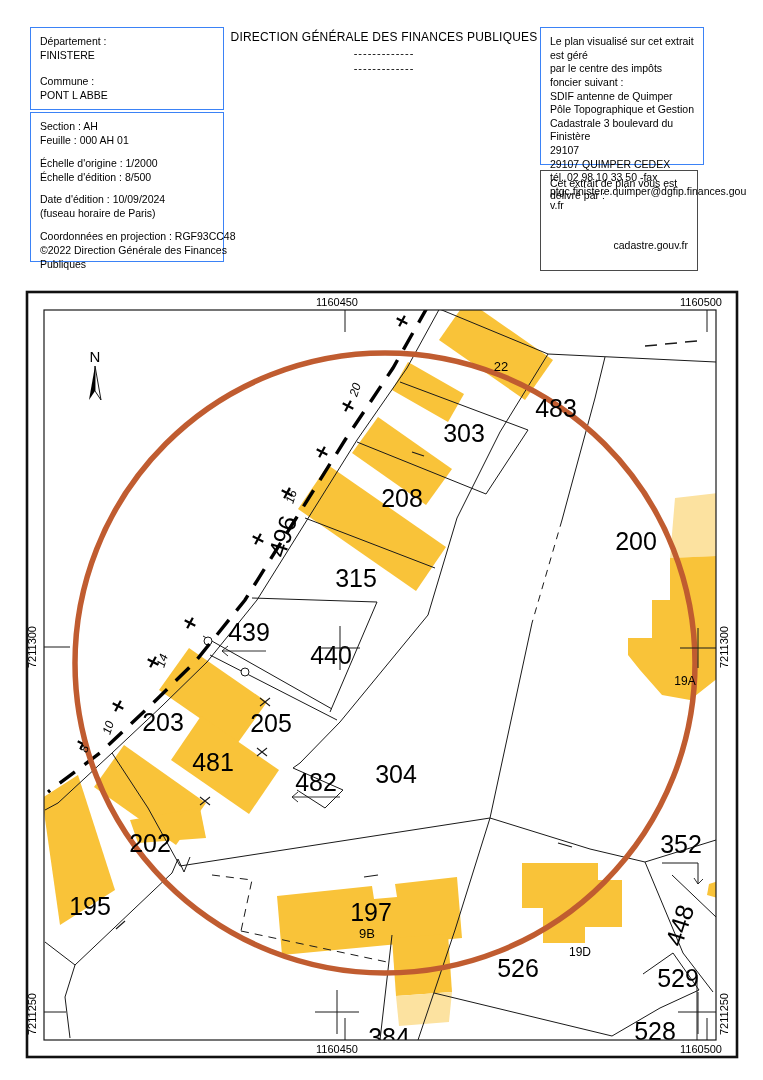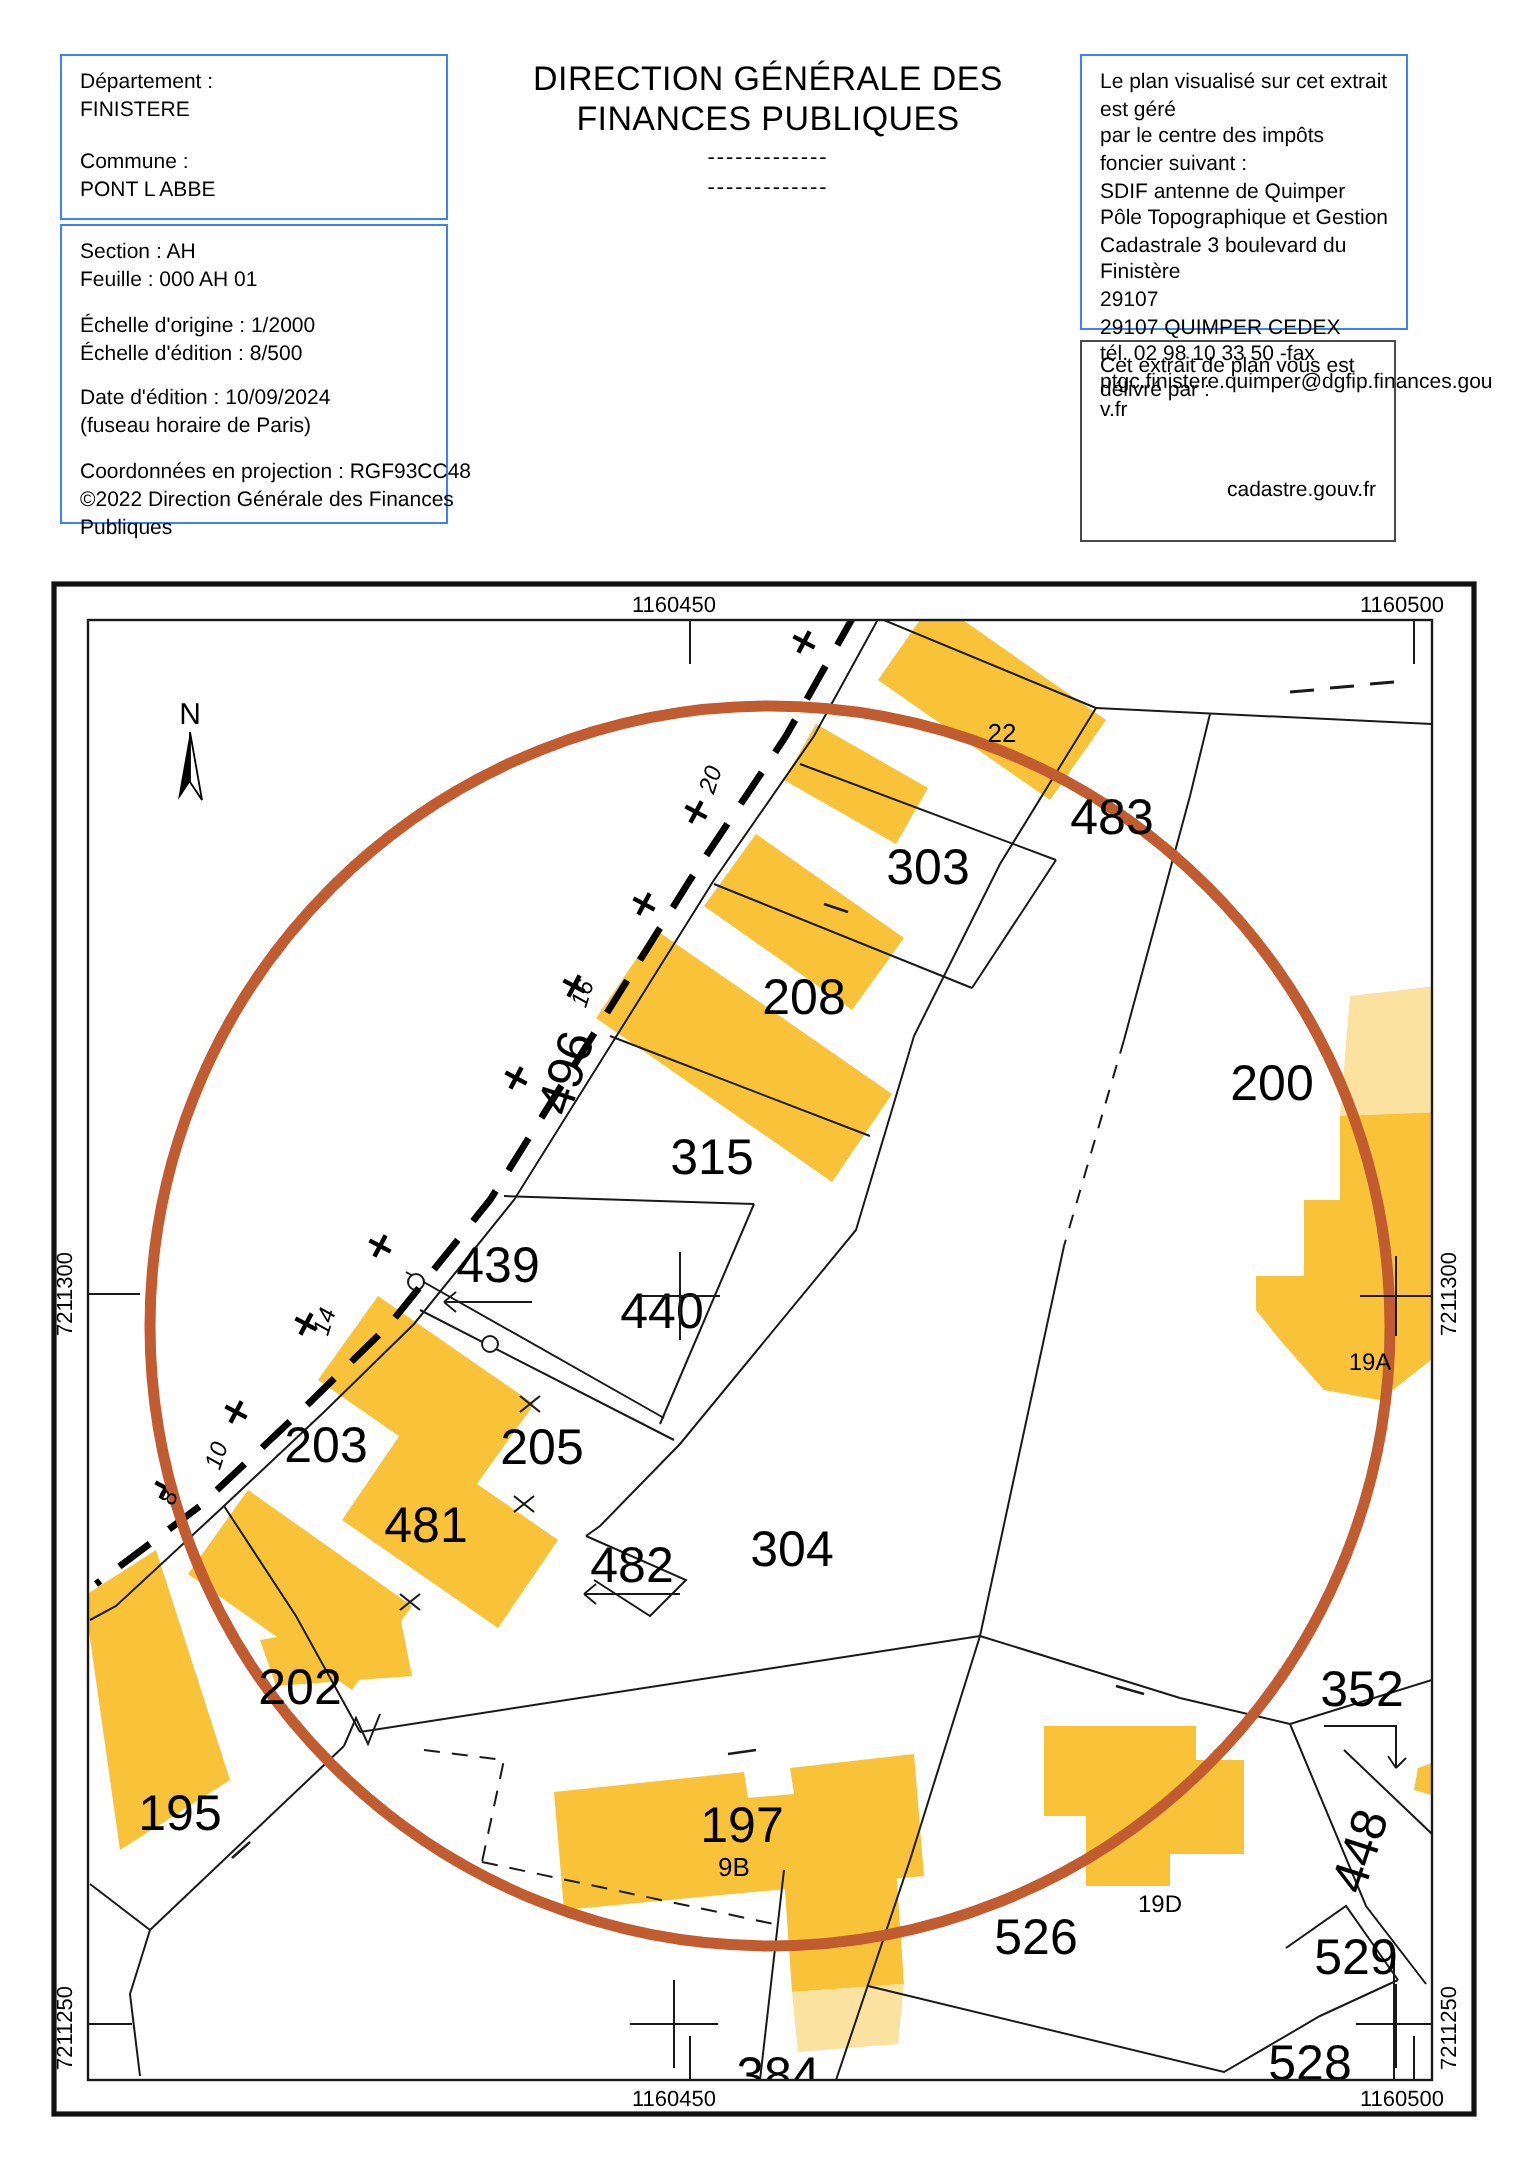--- a/index.html
+++ b/index.html
@@ -4,21 +4,21 @@
 <style>
   html,body{margin:0;padding:0;background:#fff;}
   .page{position:relative;width:763px;height:1080px;background:#fff;
         font-family:"Liberation Sans", sans-serif;color:#000;overflow:hidden;}
   .hbox{position:absolute;border:1px solid #3b82f6;font-size:10.5px;line-height:1.32;
         padding:7px 9px;box-sizing:border-box;background:#fff;}
   .hbox div{white-space:nowrap;}
   .gap{height:12px;}
   .hbox .wrap{white-space:normal;}
   .titleblock{position:absolute;left:226px;top:30px;width:316px;text-align:center;}
-  .titleblock .t1{font-size:17px;letter-spacing:.2px;}
+  .titleblock .t1{font-size:12px;letter-spacing:.2px;}
   .titleblock .sep{font-size:11px;margin:3px 0 2px 0;letter-spacing:1px;}
   .titleblock .t2{font-size:13px;}
   .deliv{position:absolute;left:540px;top:170px;width:158px;height:101px;
          border:1px solid #4a4a4a;font-size:10.5px;padding:6px 9px;box-sizing:border-box;}
   .deliv .prov{text-align:right;margin-top:38px;}
   svg text{font-family:"Liberation Sans", sans-serif;fill:#000;}
 </style>
 </head>
 <body>
 

